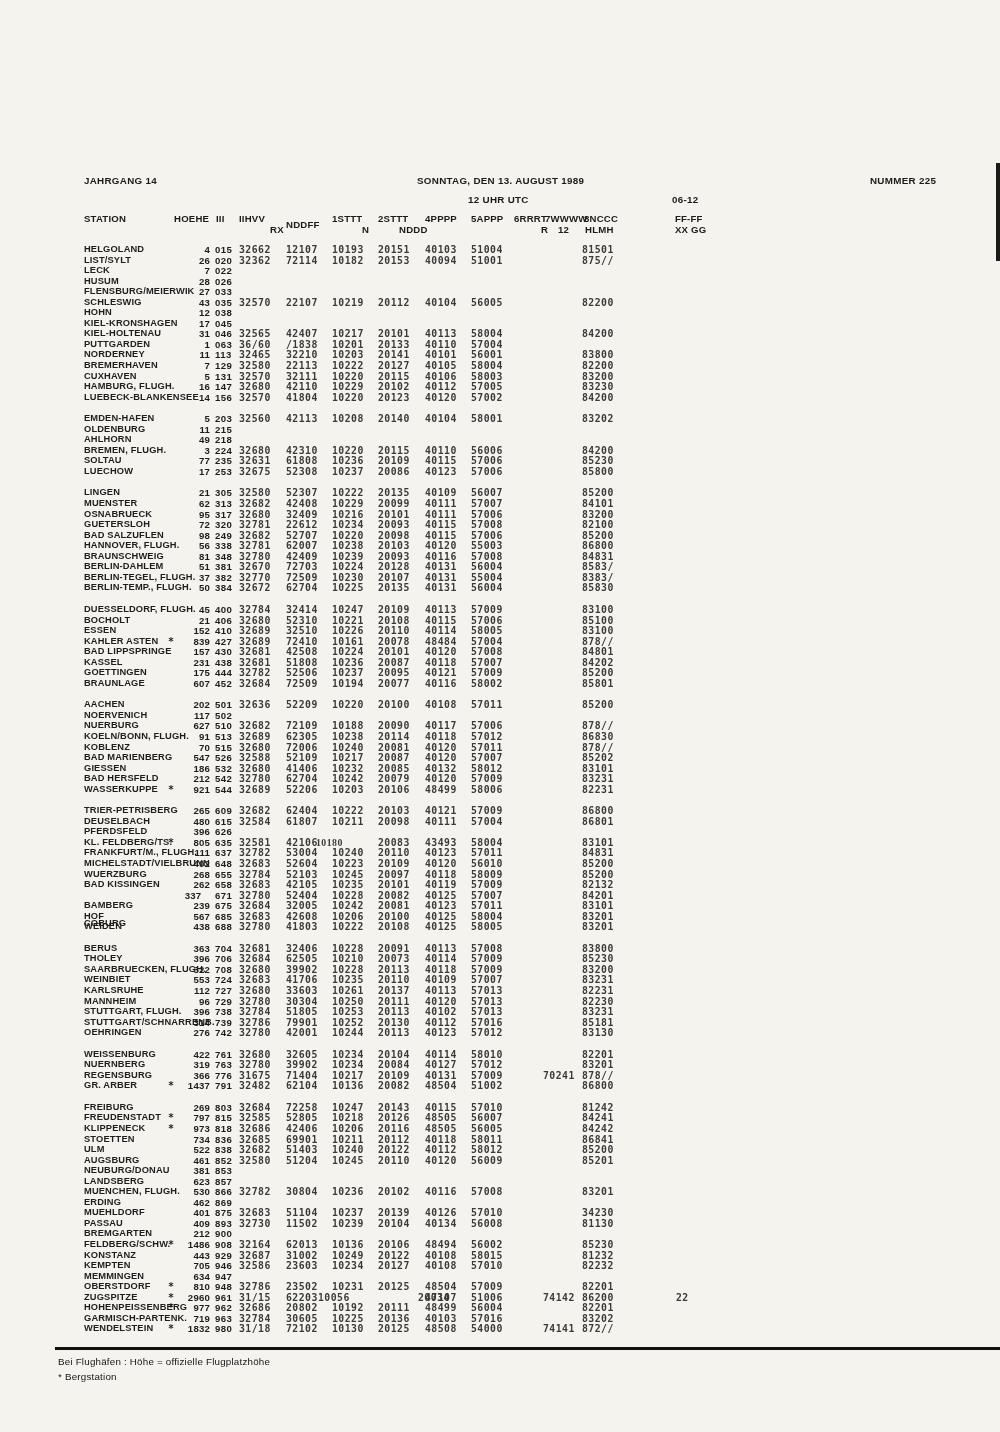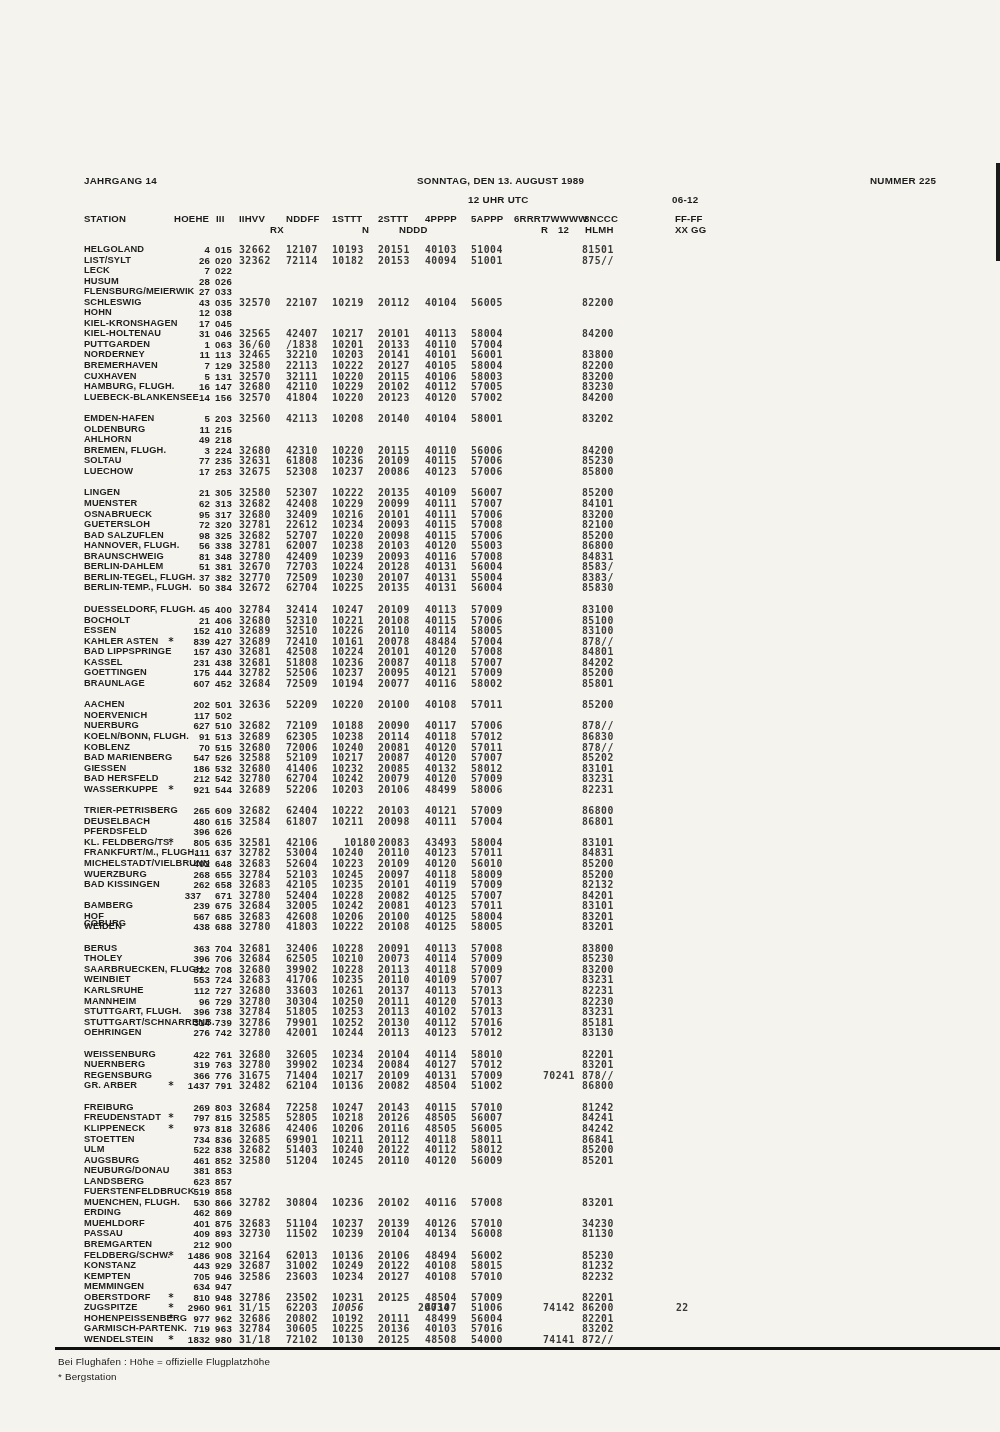--- a/index.html
+++ b/index.html
@@ -29,21 +29,21 @@
   <span class="abs mast" style="left:84px;top:175px">JAHRGANG 14</span>
   <span class="abs mast" style="left:417px;top:175px">SONNTAG, DEN 13. AUGUST 1989</span>
   <span class="abs mast" style="left:870px;top:175px">NUMMER 225</span>
   <span class="abs mast" style="left:468px;top:194px">12 UHR UTC</span>
   <span class="abs mast" style="left:672px;top:194px">06-12</span>
 
   <span class="abs hd" style="left:84px;top:213px">STATION</span>
   <span class="abs hd" style="left:174px;top:213px">HOEHE</span>
   <span class="abs hd" style="left:216px;top:213px">III</span>
   <span class="abs hd" style="left:239px;top:213px">IIHVV</span>
-  <span class="abs hd" style="left:286px;top:213px">NDDFF</span>
+  <span class="abs hd" style="left:286px;top:219px">NDDFF</span>
   <span class="abs hd" style="left:332px;top:213px">1STTT</span>
   <span class="abs hd" style="left:378px;top:213px">2STTT</span>
   <span class="abs hd" style="left:425px;top:213px">4PPPP</span>
   <span class="abs hd" style="left:471px;top:213px">5APPP</span>
   <span class="abs hd" style="left:514px;top:213px">6RRRT</span>
   <span class="abs hd" style="left:545px;top:213px">7WWWW</span>
   <span class="abs hd" style="left:584px;top:213px">8NCCC</span>
   <span class="abs hd" style="left:675px;top:213px">FF-FF</span>
 
   <span class="abs hd" style="left:270px;top:224px">RX</span>
@@ -303,21 +303,21 @@
         <span class="num" style="left: 286px;">22612</span>
         <span class="num" style="left: 332px;">10234</span>
         <span class="num" style="left: 378px;">20093</span>
         <span class="num" style="left: 425px;">40115</span>
         <span class="num" style="left: 471px;">57008</span>
         <span class="num" style="left: 582px;">82100</span>
       </div>
       <div class="row">
         <span class="st" style="left: 84px;">BAD SALZUFLEN</span>
         <span class="ho" style="left: 176px;">98</span>
-        <span class="i3" style="left: 215px;">325</span>
+        <span class="i3" style="left: 215px;">249</span>
         <span class="num" style="left: 239px;">32682</span>
         <span class="num" style="left: 286px;">52707</span>
         <span class="num" style="left: 332px;">10220</span>
         <span class="num" style="left: 378px;">20098</span>
         <span class="num" style="left: 425px;">40115</span>
         <span class="num" style="left: 471px;">57006</span>
         <span class="num" style="left: 582px;">85200</span>
       </div>
       <div class="row">
         <span class="st" style="left: 84px;">HANNOVER, FLUGH.</span>
@@ -610,21 +610,21 @@
         <span class="ho" style="left: 176px;">396</span>
         <span class="i3" style="left: 215px;">626</span>
       </div>
       <div class="row">
         <span class="st" style="left: 84px;">KL. FELDBERG/TS.</span>
         <span class="star" style="left: 168px;">*</span>
         <span class="ho" style="left: 176px;">805</span>
         <span class="i3" style="left: 215px;">635</span>
         <span class="num" style="left: 239px;">32581</span>
         <span class="num" style="left: 286px;">42106</span>
-        <span class="num" style="left: 344px;">10180</span>
+        <span class="num" style="left: 316px; font-family: Liberation Serif, serif;">10180</span>
         <span class="num" style="left: 378px;">20083</span>
         <span class="num" style="left: 425px;">43493</span>
         <span class="num" style="left: 471px;">58004</span>
         <span class="num" style="left: 582px;">83101</span>
       </div>
       <div class="row">
         <span class="st" style="left: 84px;">FRANKFURT/M., FLUGH.</span>
         <span class="ho" style="left: 176px;">111</span>
         <span class="i3" style="left: 215px;">637</span>
         <span class="num" style="left: 239px;">32782</span>
@@ -958,25 +958,20 @@
         <span class="st" style="left: 84px;">NEUBURG/DONAU</span>
         <span class="ho" style="left: 176px;">381</span>
         <span class="i3" style="left: 215px;">853</span>
       </div>
       <div class="row">
         <span class="st" style="left: 84px;">LANDSBERG</span>
         <span class="ho" style="left: 176px;">623</span>
         <span class="i3" style="left: 215px;">857</span>
       </div>
       <div class="row">
-        <span class="st" style="left: 84px;">FUERSTENFELDBRUCK</span>
-        <span class="ho" style="left: 176px;">519</span>
-        <span class="i3" style="left: 215px;">858</span>
-      </div>
-      <div class="row">
         <span class="st" style="left: 84px;">MUENCHEN, FLUGH.</span>
         <span class="ho" style="left: 176px;">530</span>
         <span class="i3" style="left: 215px;">866</span>
         <span class="num" style="left: 239px;">32782</span>
         <span class="num" style="left: 286px;">30804</span>
         <span class="num" style="left: 332px;">10236</span>
         <span class="num" style="left: 378px;">20102</span>
         <span class="num" style="left: 425px;">40116</span>
         <span class="num" style="left: 471px;">57008</span>
         <span class="num" style="left: 582px;">83201</span>
@@ -1070,21 +1065,21 @@
         <span class="num" style="left: 471px;">57009</span>
         <span class="num" style="left: 582px;">82201</span>
       </div>
       <div class="row">
         <span class="st" style="left: 84px;">ZUGSPITZE</span>
         <span class="star" style="left: 168px;">*</span>
         <span class="ho" style="left: 176px;">2960</span>
         <span class="i3" style="left: 215px;">961</span>
         <span class="num" style="left: 239px;">31/15</span>
         <span class="num" style="left: 286px;">62203</span>
-        <span class="num" style="left: 332px; font-style: italic;">10056</span>
+        <span class="num" style="left: 318px;">10056</span>
         <span class="num" style="left: 378px; margin-left: 40px;">20034</span>
         <span class="num" style="left: 425px;">47107</span>
         <span class="num" style="left: 471px;">51006</span>
         <span class="num" style="left: 543px;">74142</span>
         <span class="num" style="left: 582px;">86200</span>
         <span class="num" style="left: 676px;">22</span>
       </div>
       <div class="row">
         <span class="st" style="left: 84px;">HOHENPEISSENBERG</span>
         <span class="star" style="left: 168px;">*</span>

